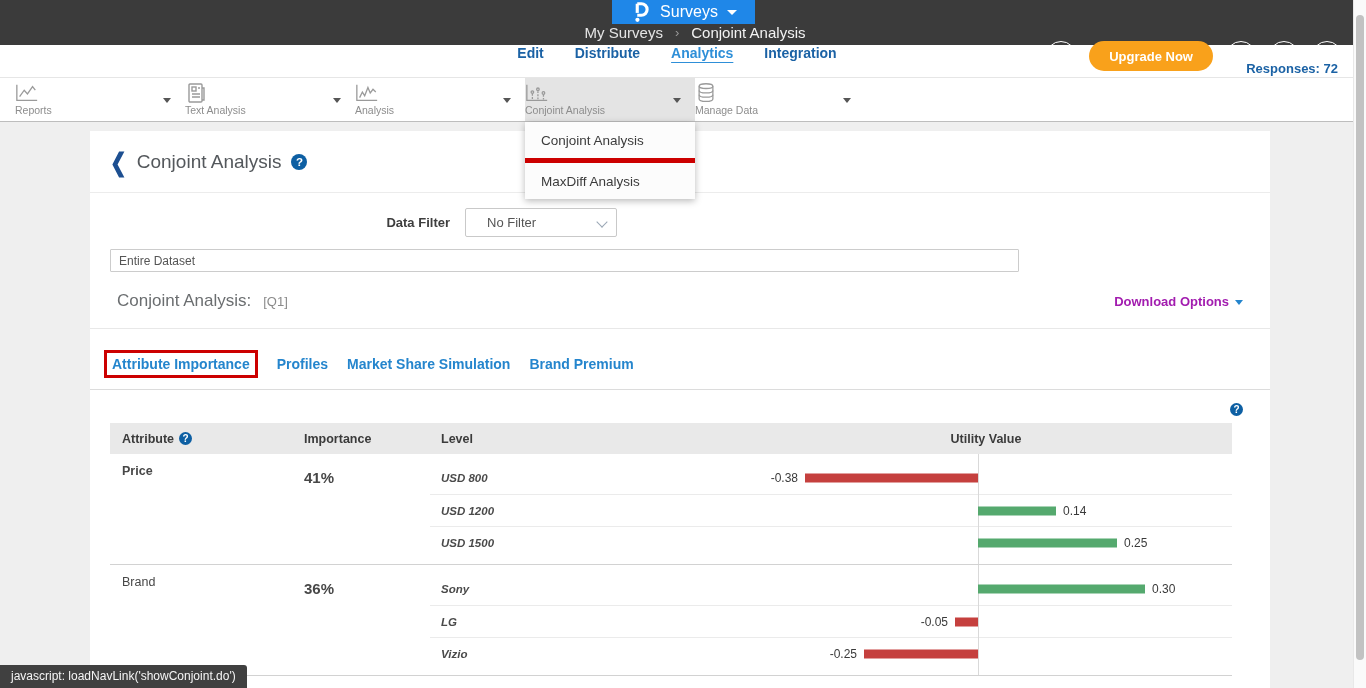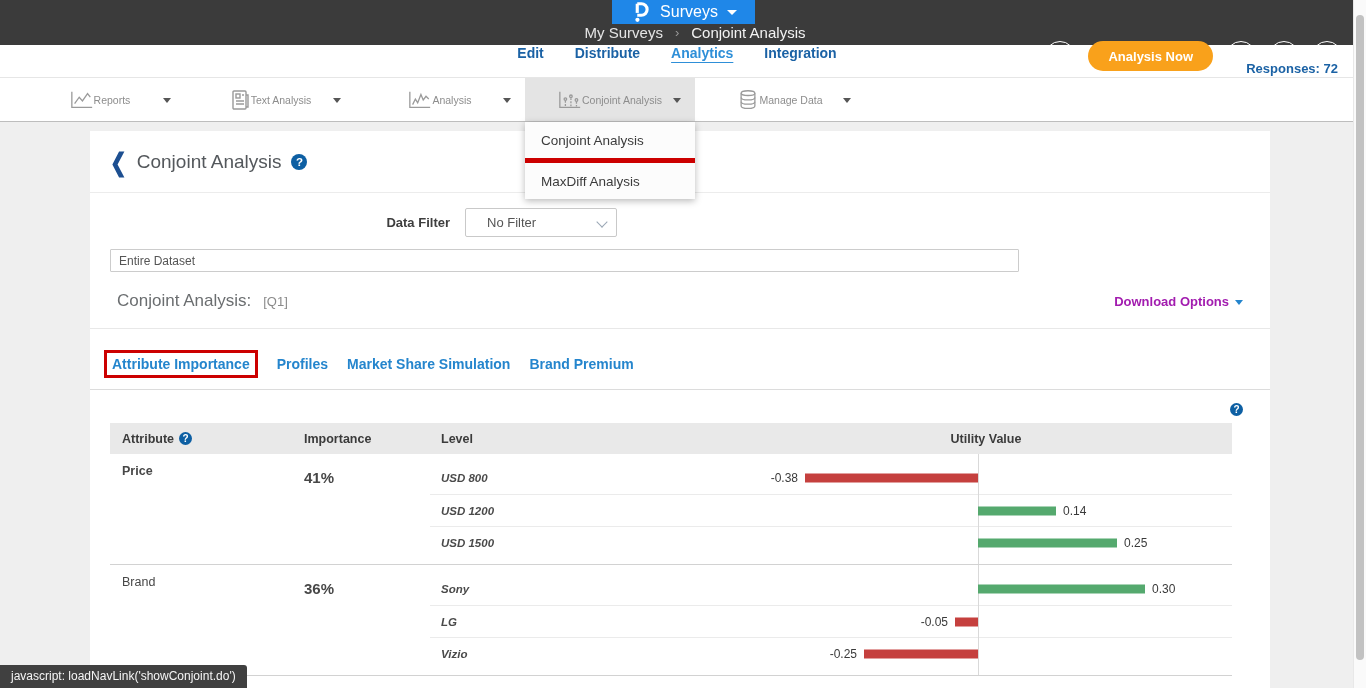--- a/index.html
+++ b/index.html
@@ -21,21 +21,21 @@
 
   
   .subnav { height:33px; background:#fff; border-bottom:1px solid #e6e6e6; display:flex; align-items:center; padding:0 28px 0 16px;flex-direction:column; }
   .subnav-items { display:flex; gap:31px; }
   .subnav-item { font-size:14px; font-weight:bold; color:#1b62a5; cursor:pointer; text-decoration:none; }
   .subnav-item.active { color:#2e8fd8; text-decoration:underline; text-underline-offset:4px; }
   .responses { margin-left:auto; font-size:13px; font-weight:bold; color:#1b62a5; }
 
   
   .toolbar { height:44px; background:#fff; border-bottom:1px solid #bdbdbd; display:flex; padding-left:15px; position:relative; }
-  .module { width:170px; height:43px; position:relative; display:flex; align-items:center; justify-content:center; cursor:pointer; }
+  .module { width:170px; height:43px; position:relative; display:flex; flex-direction:column; justify-content:center; cursor:pointer; }
   .module.active { background:#e4e4e4; }
   .module .micon { color:#9a9a9a; height:20px; display:flex; align-items:center; }
   .module .micon svg { stroke:#9a9a9a; fill:none; stroke-width:1.4; }
   .module .mlabel { font-size:10.5px; color:#8d8d8d; margin-top:1px; }
   .module .mcaret { position:absolute; right:14px; top:50%; margin-top:-2px; width:0; height:0; border-left:4.5px solid transparent; border-right:4.5px solid transparent; border-top:5px solid #555; }
 
   
   .dropdown { position:absolute; left:525px; top:122px; width:170px; background:#fcfcfc; box-shadow:0 2px 7px rgba(0,0,0,.28); z-index:50; }
   .dd-item { padding:11px 16px 10px; font-size:13.5px; color:#3c3c3c; cursor:pointer; }
   .dd-underline { height:5px; background:#cc0000; }
@@ -118,21 +118,21 @@
     <span class="crumb-sep">›</span>
     <span class="crumb-current">Conjoint Analysis</span>
   </div>
   <div class="top-right">
     <span class="circle-btn">
       <svg width="15" height="15" viewBox="0 0 16 16">
           <circle cx="6.5" cy="6.5" r="4.6" stroke="#fff" stroke-width="1.7" fill="none"></circle>
           <line x1="10" y1="10" x2="14" y2="14" stroke="#fff" stroke-width="1.7"></line>
         </svg>
     </span>
-    <button class="upgrade">Analysis Now</button>
+    <button class="upgrade">Upgrade Now</button>
     <span class="circle-btn">?</span>
     <span class="circle-btn">
       <svg width="15" height="15" viewBox="0 0 24 24">
           <path d="M12 3a5.5 5.5 0 0 0-5.5 5.5V12l-1.8 3h14.6L17.5 12V8.5A5.5 5.5 0 0 0 12 3z" fill="#fff"></path>
           <path d="M10 17.5a2 2 0 0 0 4 0" fill="#fff"></path>
         </svg>
     </span>
     <span class="circle-btn">AB</span>
   </div>
 </div>

